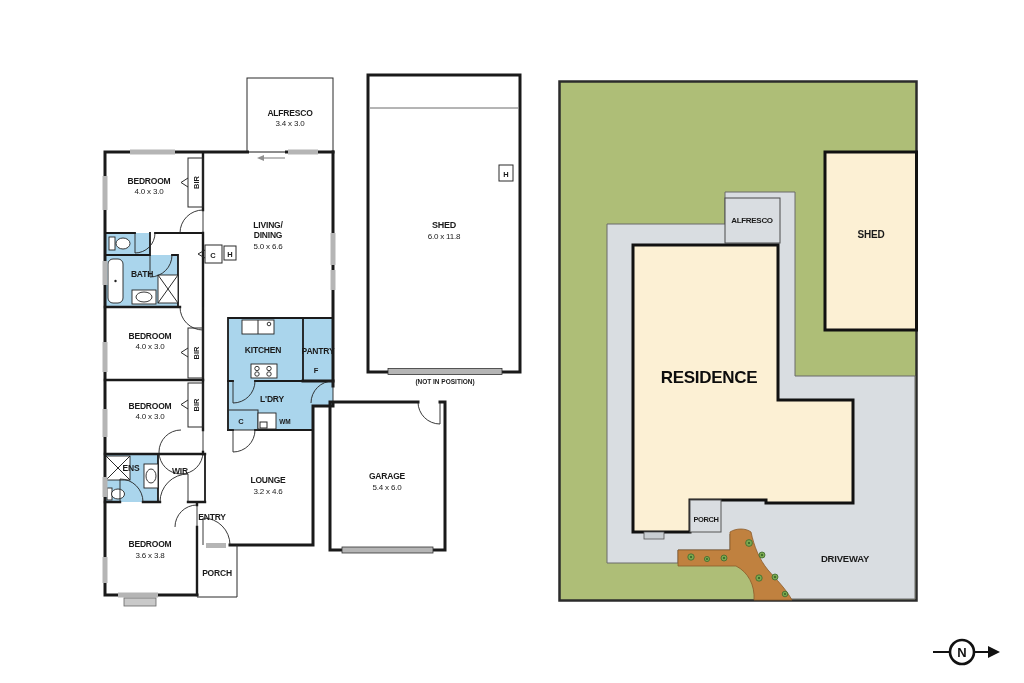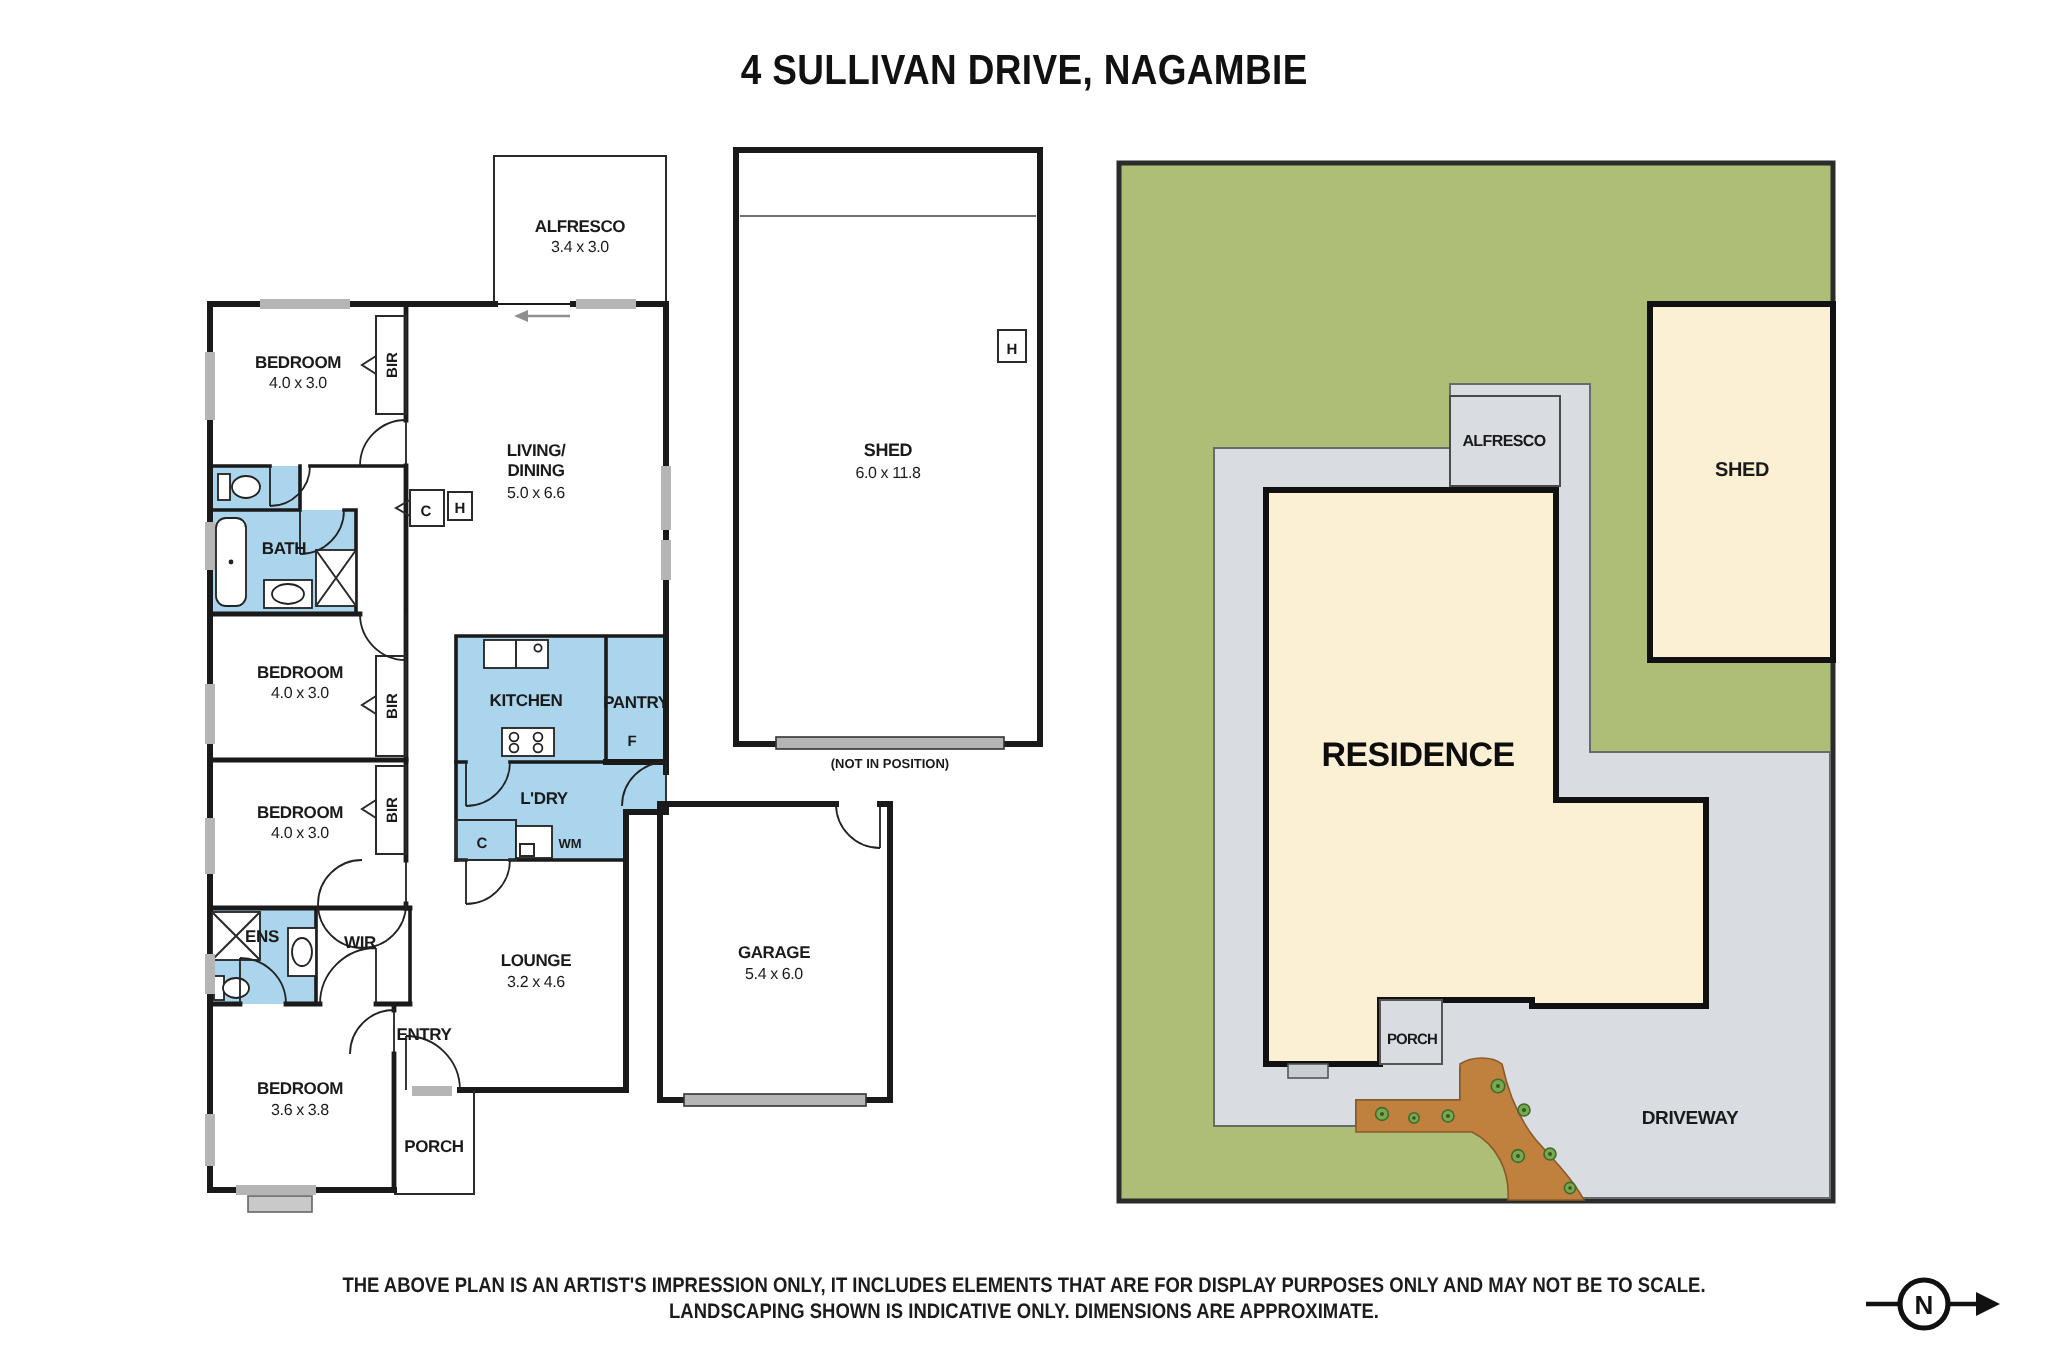--- a/index.html
+++ b/index.html
@@ -27,23 +27,20 @@
   .window{fill:#b5b5b5;}
   .blue{fill:#aad5ec;}
   .site-gray{fill:#d9dde1;stroke:#6a6a6a;stroke-width:1;}
   .site-cream{fill:#fcf0d4;}
 </style>
 </head>
 <body>
 
 <div id="canvas">
 
-  <div id="title">
-    <span class="condensed" style="display:inline-block">4 SULLIVAN DRIVE, NAGAMBIE</span>
-  </div>
 
   <svg id="floorplan-svg" width="430" height="565" viewBox="0 0 430 565">
 
     <g>
       <rect class="blue" x="5" y="163" width="45" height="22"></rect>
       <rect class="blue" x="5" y="185" width="73" height="52"></rect>
       <rect class="blue" x="128" y="248" width="105" height="63"></rect>
       <rect class="blue" x="128" y="311" width="85" height="49"></rect>
       <rect class="blue" x="213" y="311" width="20" height="25"></rect>
       <rect class="blue" x="5" y="384" width="53" height="48"></rect>
@@ -258,18 +255,14 @@
     </g>
   </svg>
 
   <svg id="compass-svg" width="90" height="45" viewBox="0 0 90 45">
     <path d="M 8,22 H 63" stroke="#111" stroke-width="2.2"></path>
     <path d="M 63,16 L 75,22 L 63,28 Z" fill="#111"></path>
     <circle cx="37" cy="22" r="12" fill="#ffffff" stroke="#111" stroke-width="2.6"></circle>
     <text x="37" y="27" text-anchor="middle" style="font-size:13px;font-weight:700;fill:#111">N</text>
   </svg>
 
-  <div id="disclaimer">
-    <div class="condensed">THE ABOVE PLAN IS AN ARTIST'S IMPRESSION ONLY, IT INCLUDES ELEMENTS THAT ARE FOR DISPLAY PURPOSES ONLY AND MAY NOT BE TO SCALE.</div>
-    <div class="condensed">LANDSCAPING SHOWN IS INDICATIVE ONLY. DIMENSIONS ARE APPROXIMATE.</div>
-  </div>
 
 </div>
 
 </body></html>

